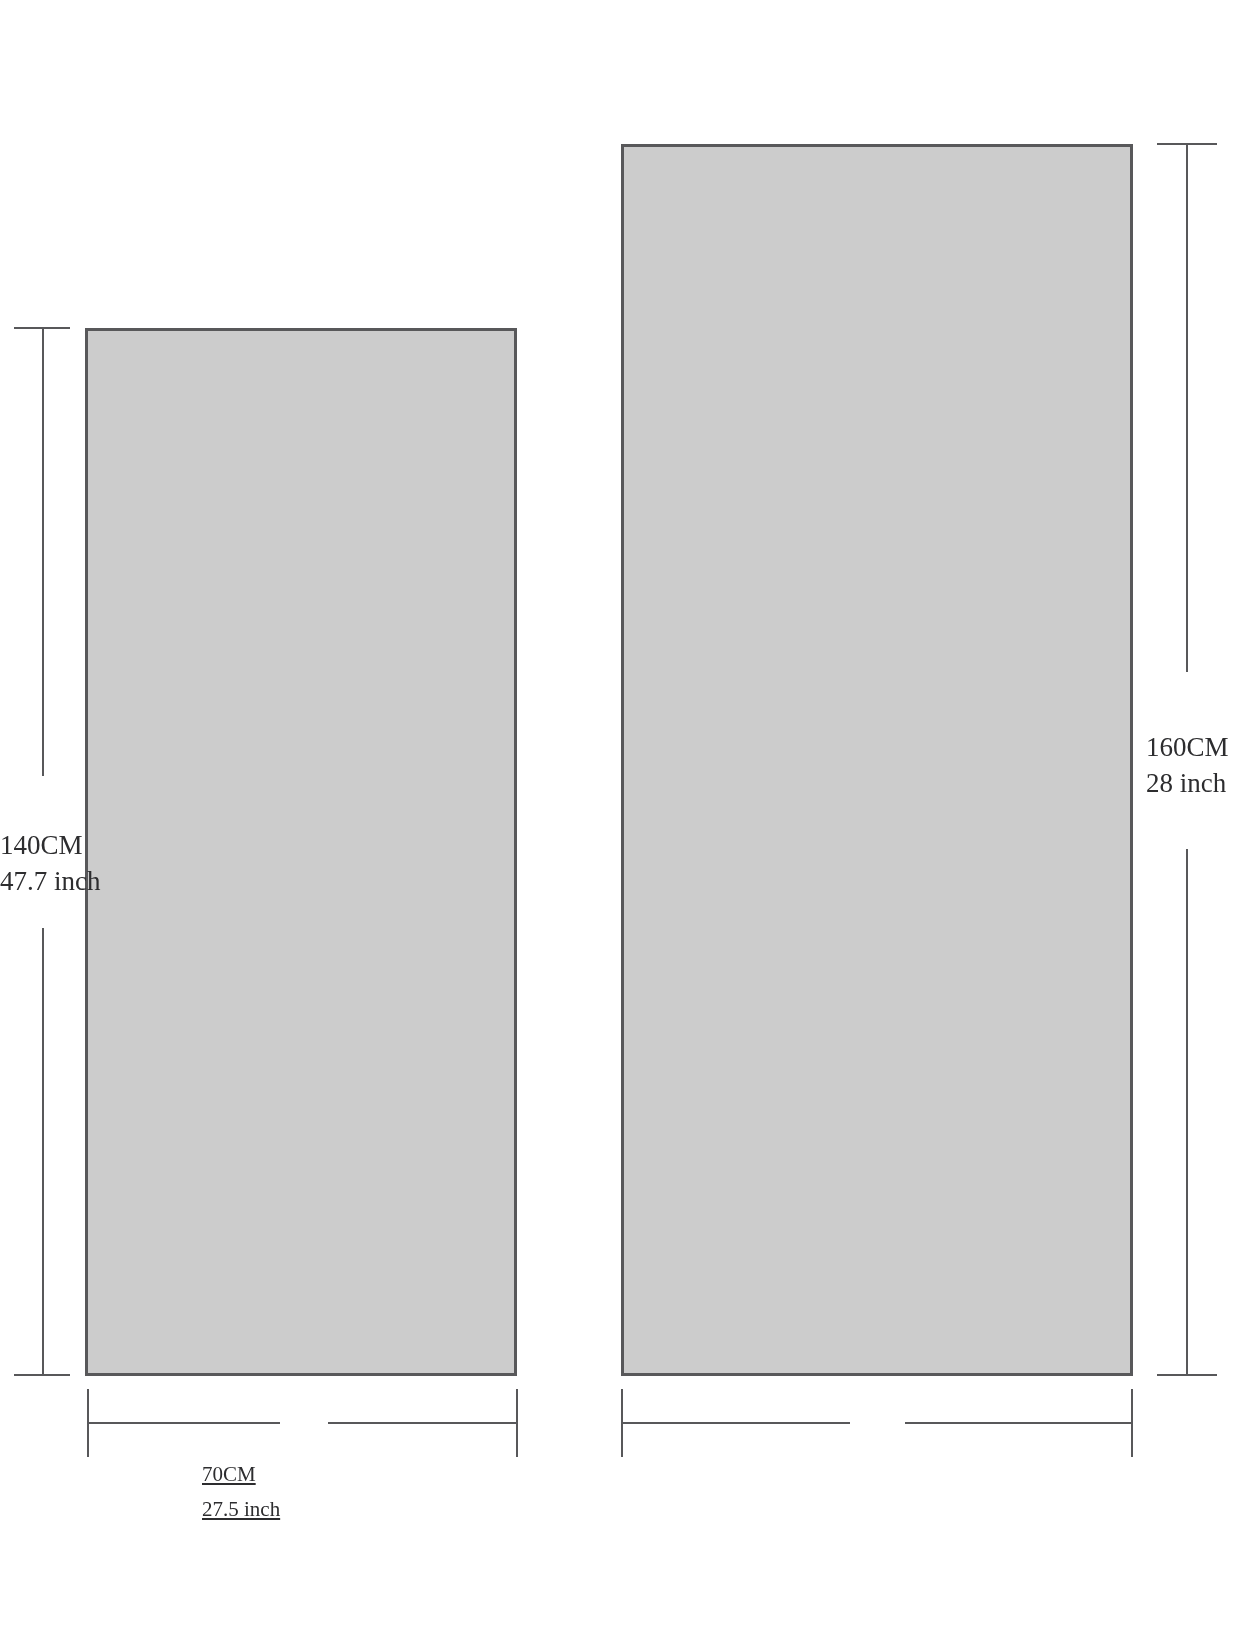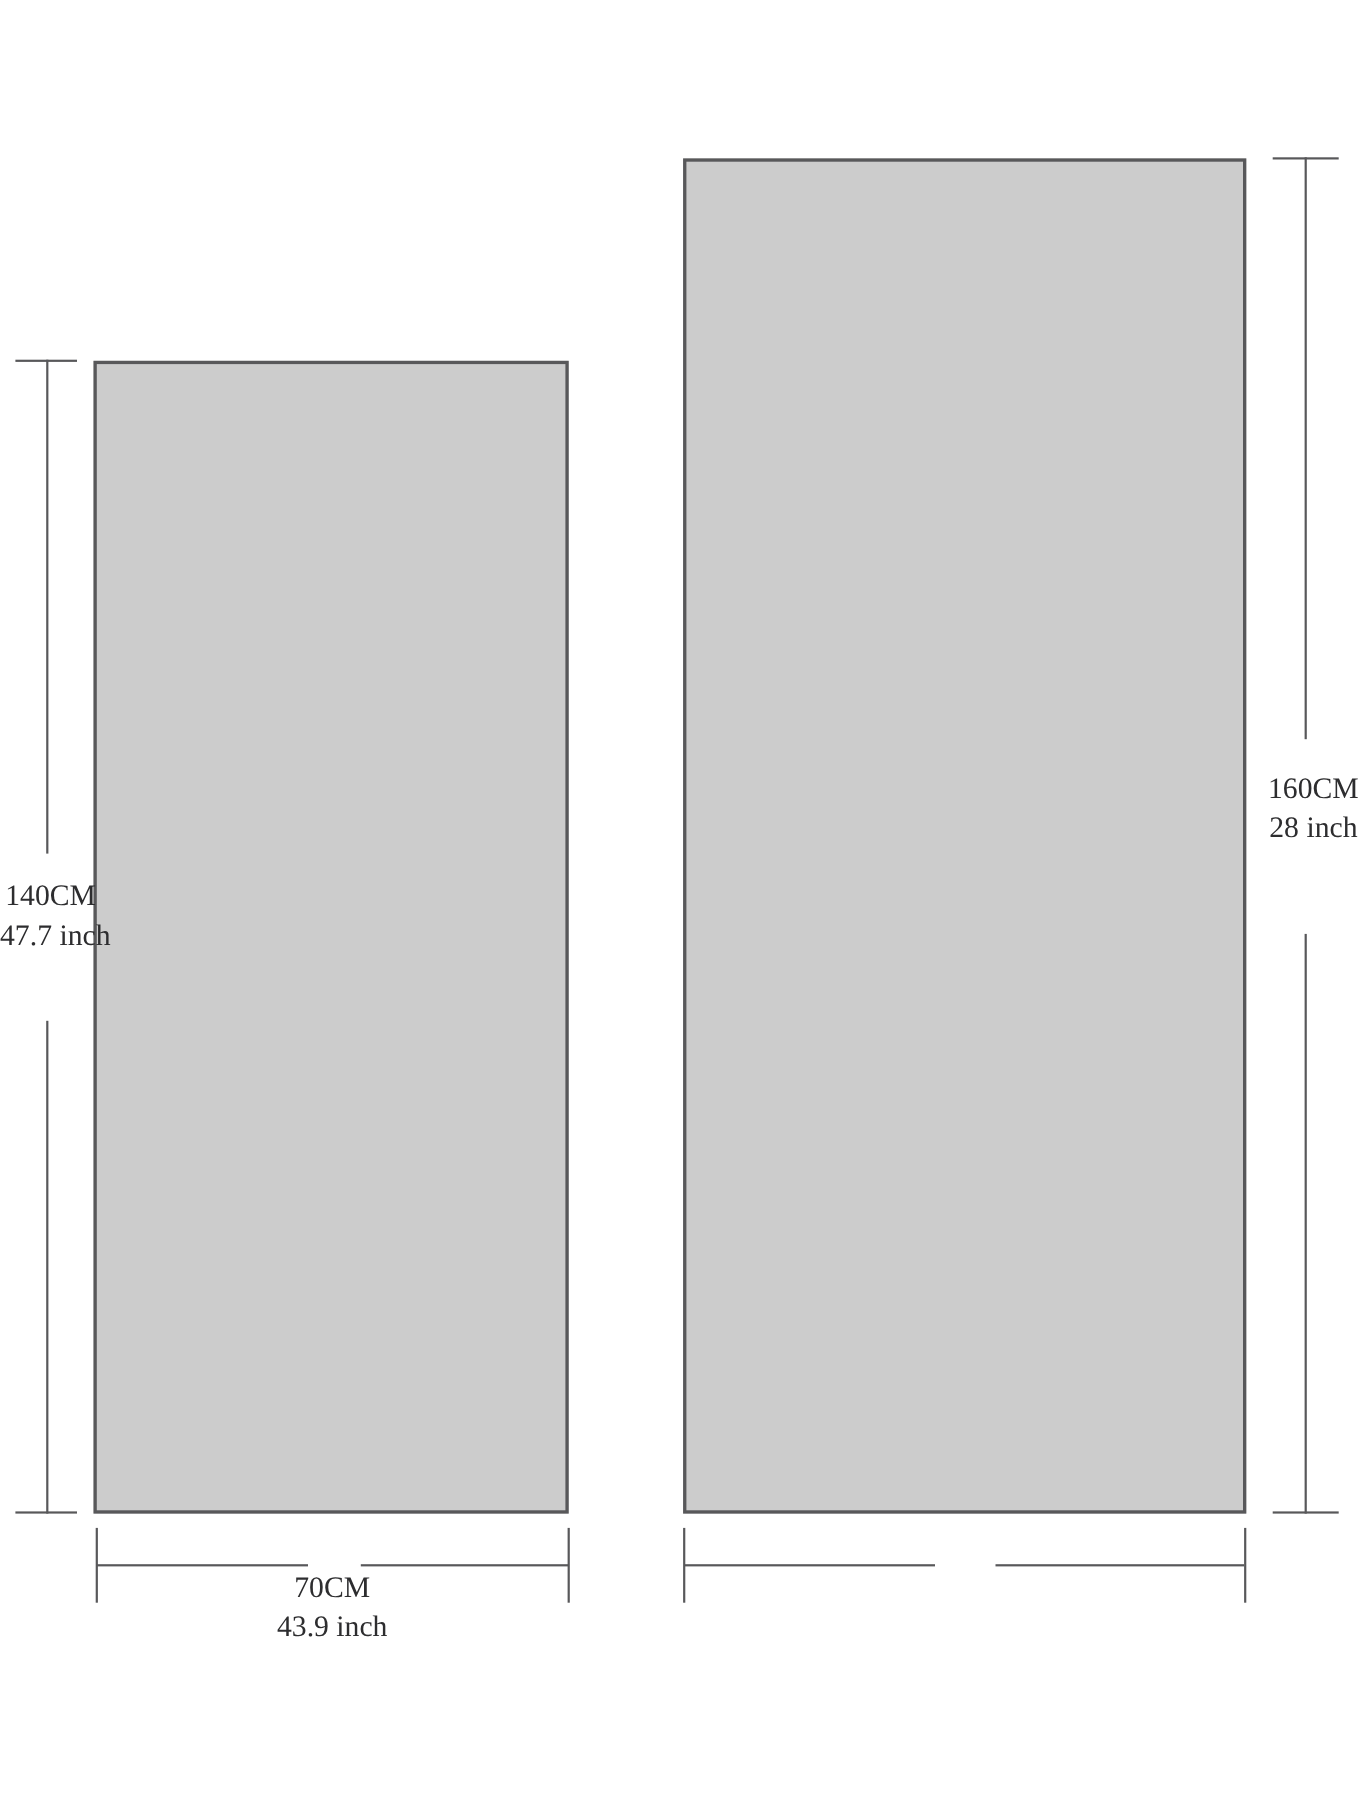--- a/index.html
+++ b/index.html
@@ -27,27 +27,27 @@
     border:3px solid var(--line);
     box-sizing:border-box;
   }
   .rect-small{left:85px;top:328px;width:432px;height:1048px;}
   .rect-large{left:621px;top:144px;width:512px;height:1232px;}
   .hline,.vline{position:absolute;background:var(--line);}
   .hline{height:2px;}
   .vline{width:2px;}
   .dim-label{
     position:absolute;
-    text-align:center;
     font-size:27px;
     line-height:36px;
     white-space:nowrap;
     color:var(--text);
+    margin-top:31px;
   }
-  .dim-label.bottom{font-size:27px;line-height:35px;}
+  .dim-label.bottom{font-size:21px;line-height:35px;text-decoration:underline;}
 </style>
 </head>
 <body>
 
 <div class="stage">
 
   <div class="rect rect-small"></div>
   <div class="rect rect-large"></div>
 
   <div class="hline" style="left:14px;top:327px;width:56px"></div>
@@ -67,21 +67,21 @@
   </div>
   <div class="vline" style="left:1186px;top:849px;height:527px"></div>
   <div class="hline" style="left:1157px;top:1374px;width:60px"></div>
 
   <div class="vline" style="left:87px;top:1389px;height:68px"></div>
   <div class="vline" style="left:516px;top:1389px;height:68px"></div>
   <div class="hline" style="left:88px;top:1422px;width:192px"></div>
   <div class="hline" style="left:328px;top:1422px;width:189px"></div>
   <div class="dim-label bottom" style="left:202px;top:1426px;width:200px">
     <div>70CM</div>
-    <div>43.9 inch</div>
+    <div>27.5 inch</div>
   </div>
 
   <div class="vline" style="left:621px;top:1389px;height:68px"></div>
   <div class="vline" style="left:1131px;top:1389px;height:68px"></div>
   <div class="hline" style="left:622px;top:1422px;width:228px"></div>
   <div class="hline" style="left:905px;top:1422px;width:226px"></div>
 
 </div>
 
 </body></html>

